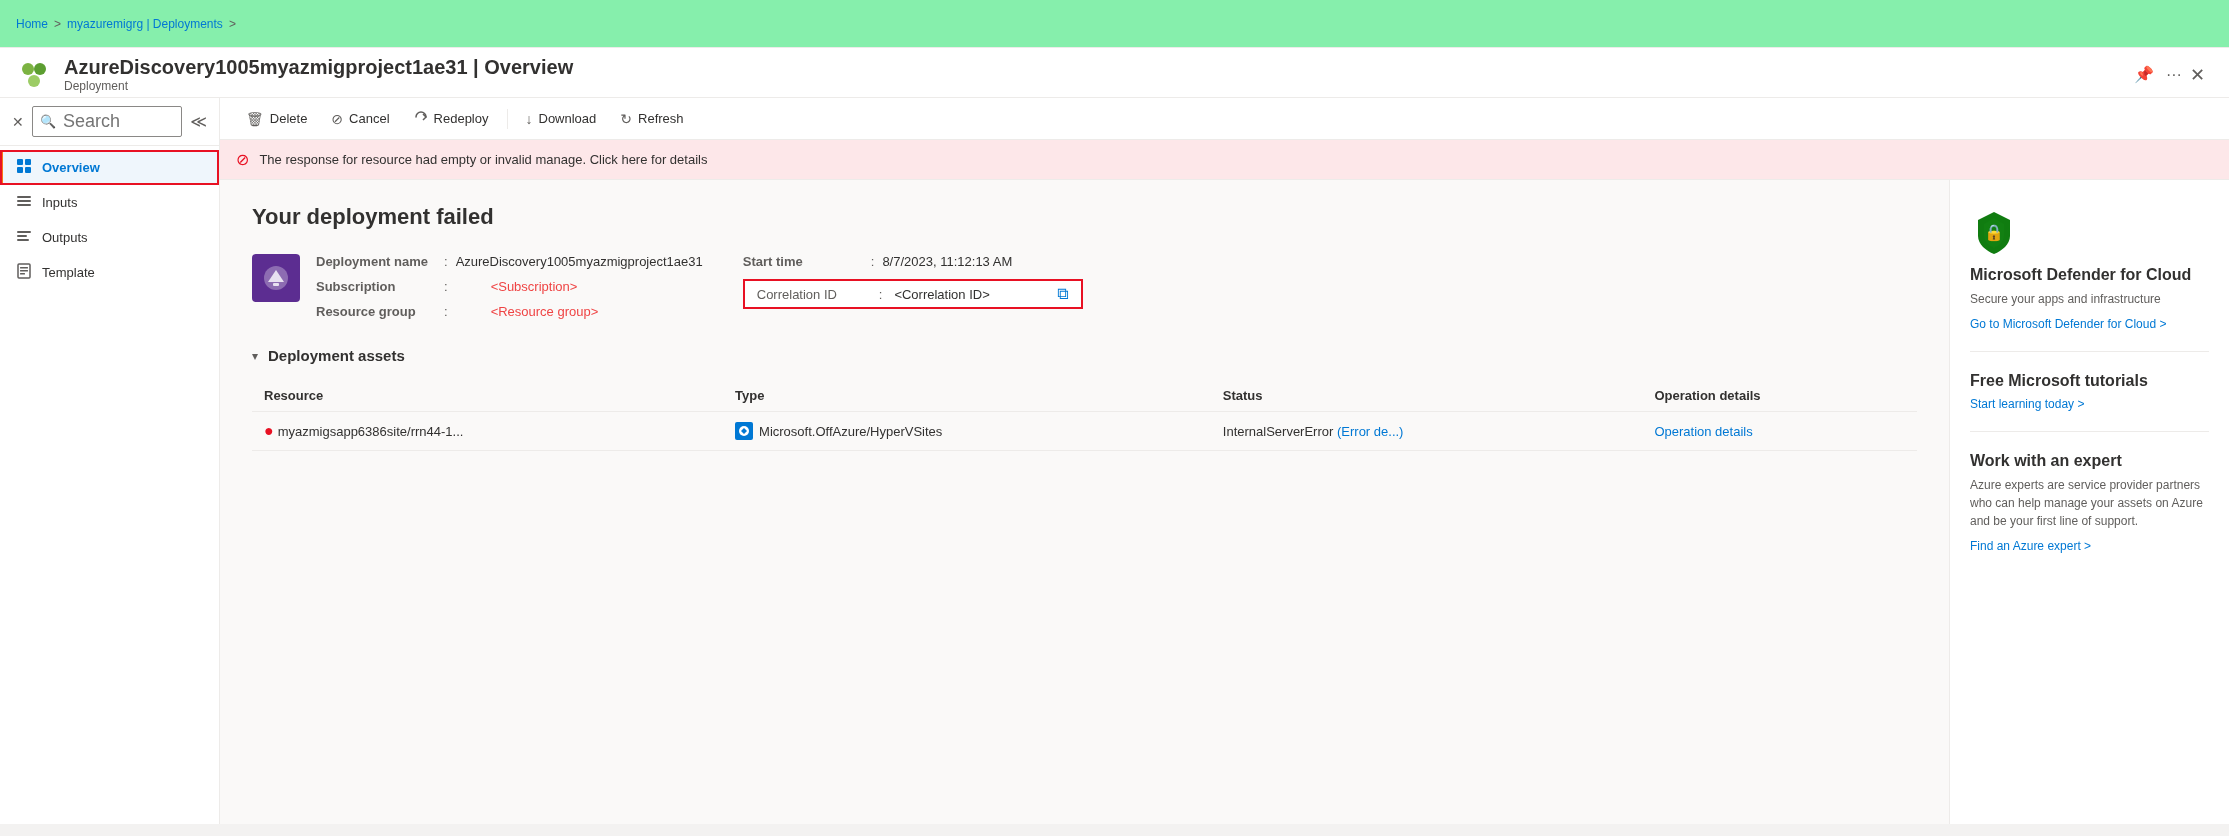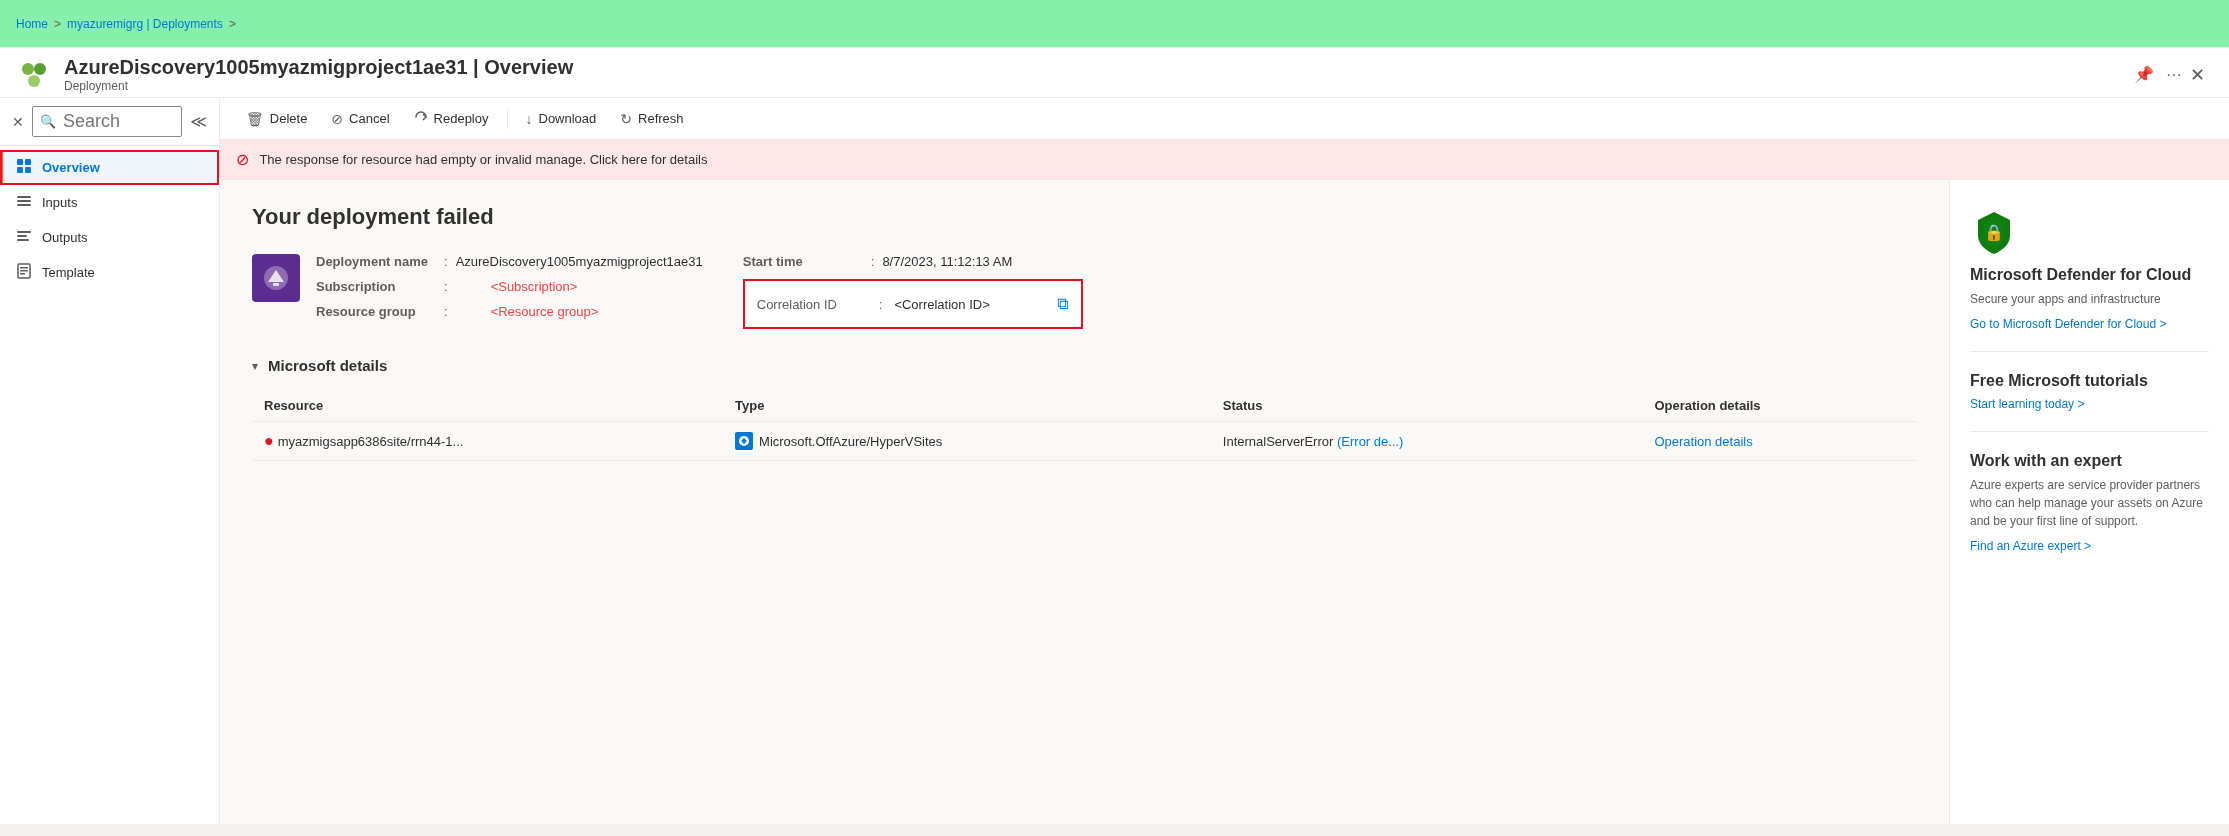--- a/index.html
+++ b/index.html
@@ -191,21 +191,21 @@
     }
     .info-label { color: #605e5c; min-width: 120px; font-weight: bold; }
     .info-sep { color: #605e5c; }
     .info-value { color: #323130; }
     .info-value a { color: #ef4444; text-decoration: none; margin-left: 35px; }
 
     .correlation-box {
       display: flex;
       align-items: center;
       border: 2px solid #e81123;
-      padding: 14px 12px;
+      padding: 4px 12px;
       gap: 12px;
       background: #fff;
       min-width: 340px;
     }
     .correlation-label { color: #605e5c; min-width: 110px; }
     .correlation-id { color: #323130; flex: 1; }
     .copy-icon { color: #0078d4; cursor: pointer; font-size: 16px; }
 
     .deployment-details-section { margin-top: 16px; }
     .section-header {
@@ -453,21 +453,21 @@
               <span class="info-sep">:</span>
               <span class="correlation-id">&lt;Correlation ID&gt;</span>
               <span class="copy-icon" title="Copy">⧉</span>
             </div>
           </div>
         </div>
 
         <div class="deployment-details-section">
           <div class="section-header">
             <span class="chevron-icon">▾</span>
-            <h3>Microsoft details</h3>
+            <h3>Deployment assets</h3>
           </div>
 
           <table class="details-table">
             <thead>
               <tr>
                 <th>Resource</th>
                 <th>Type</th>
                 <th>Status</th>
                 <th>Operation details</th>
               </tr>

